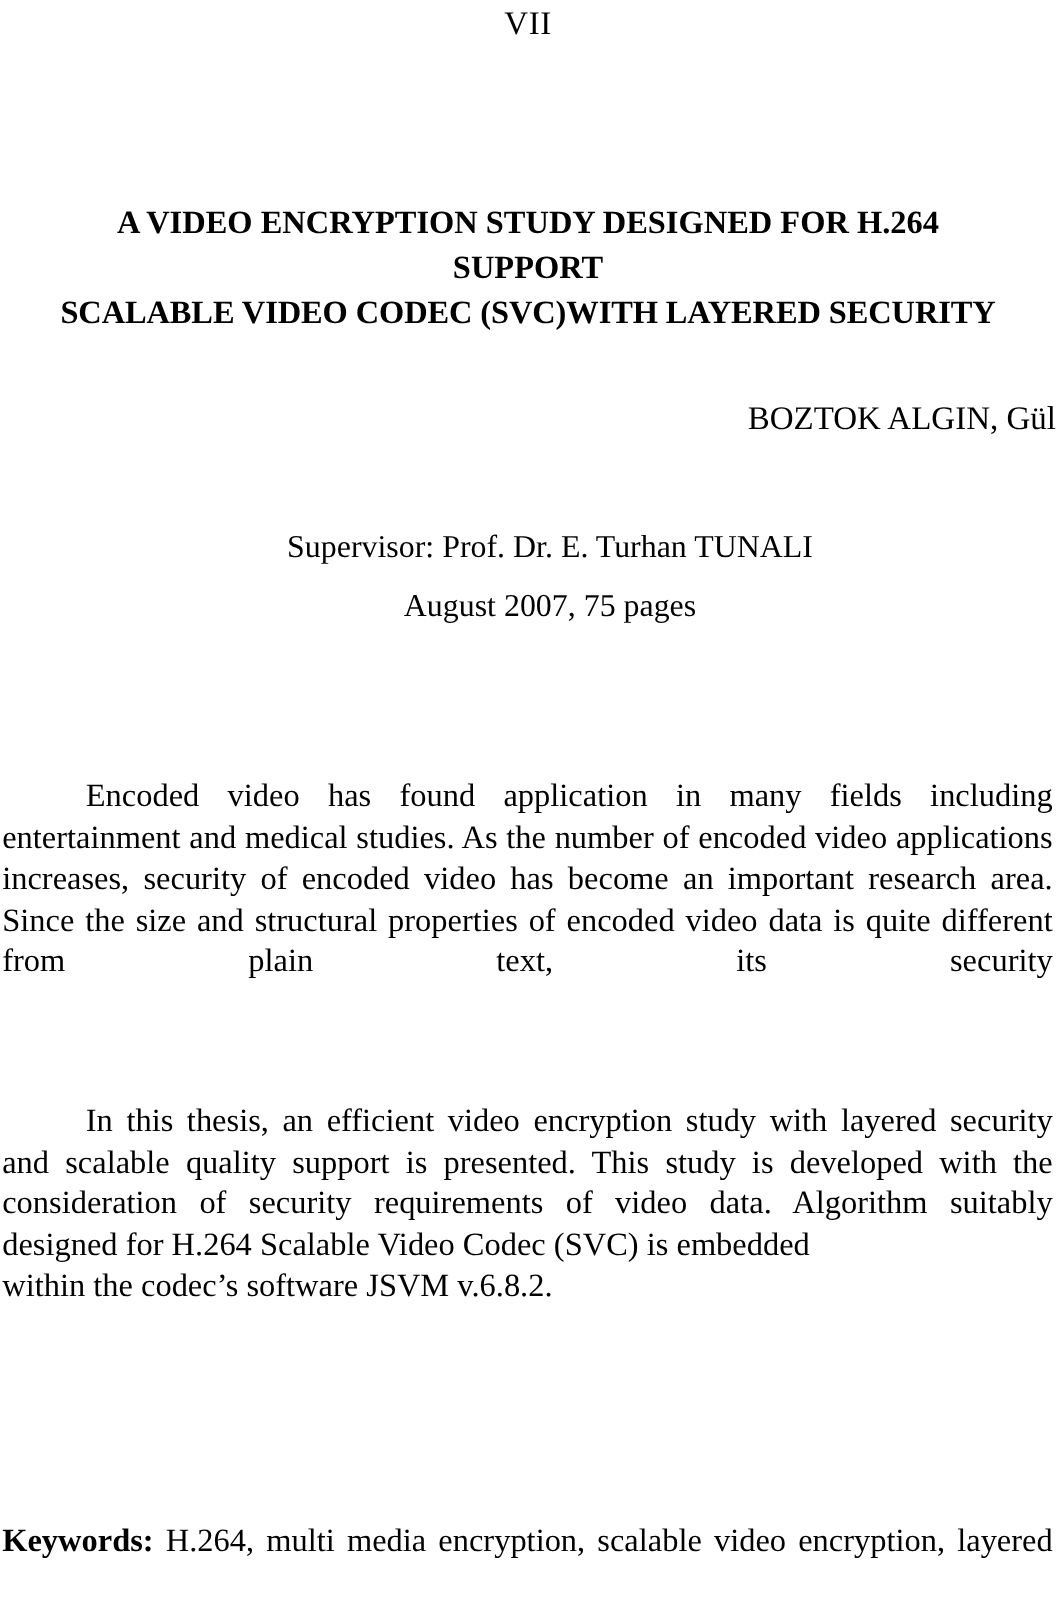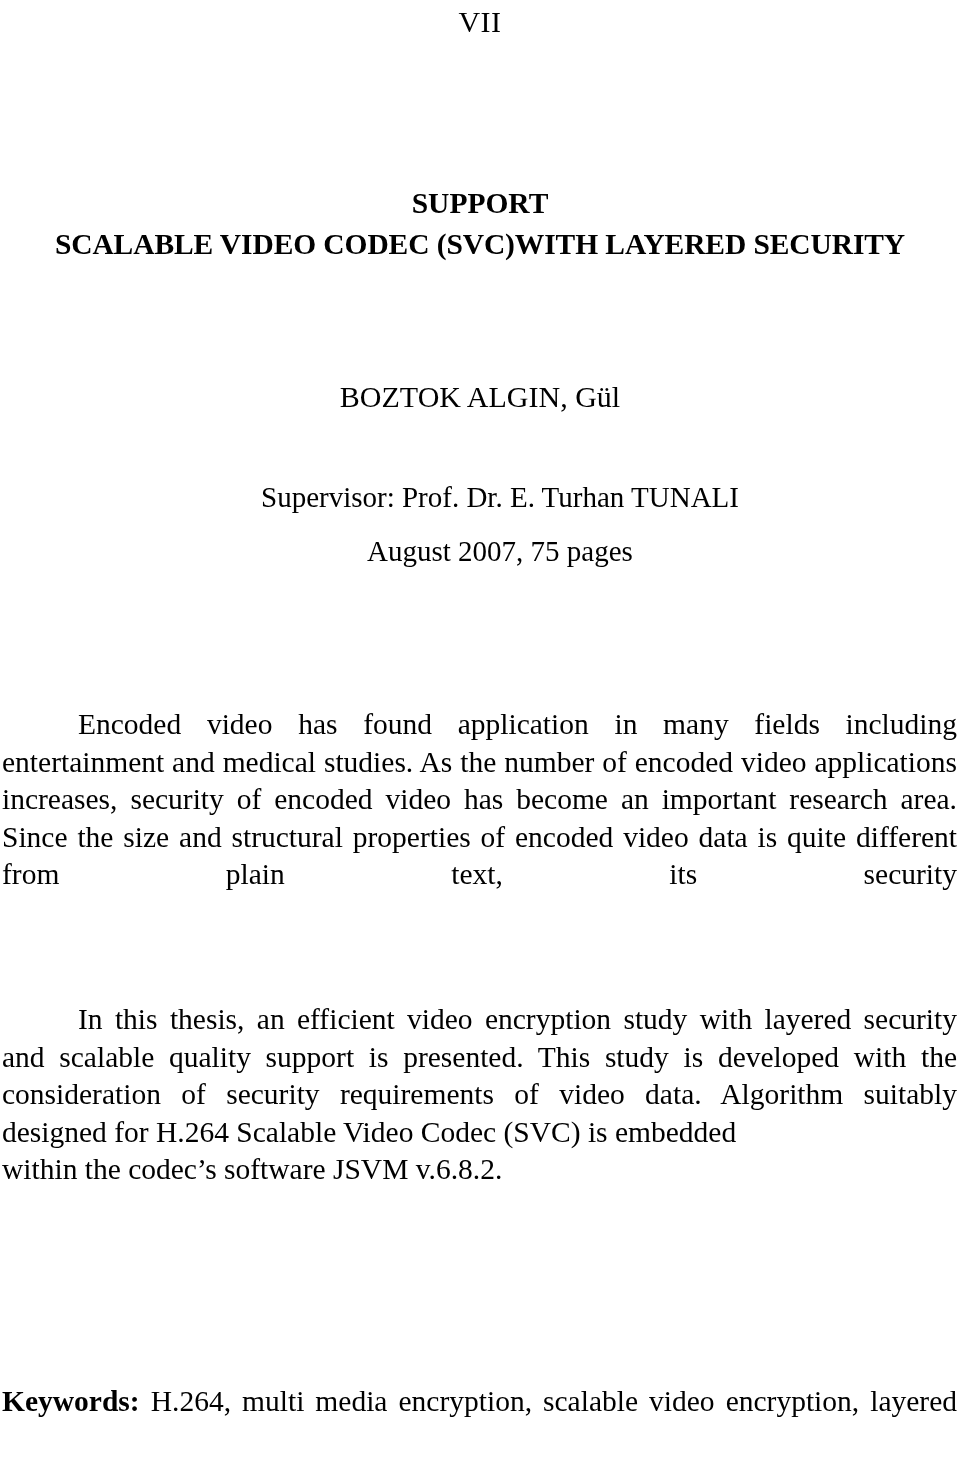--- a/index.html
+++ b/index.html
@@ -70,25 +70,24 @@
   .thesis-title .tline-wide {
     letter-spacing: -0.1px;
   }
 
   
   .author-line {
     position: absolute;
     top: 362px;
     left: 0;
     width: 960px;
-    text-align: center;
+    text-align: right;
     font-size: 30px;
     line-height: 38px;
     box-sizing: border-box;
-    margin-top: 16px;
   }
 
   .meta-block {
     position: absolute;
     top: 470px;
     left: 0;
     width: 960px;
     padding-left: 40px;
     box-sizing: border-box;
     text-align: center;
@@ -156,20 +155,21 @@
 </style>
 </head>
 <body>
 
 <div class="page">
 
   <div class="page-number">VII</div>
 
 
   <div class="thesis-title">
+    <span class="tline">A VIDEO ENCRYPTION STUDY DESIGNED FOR H.264</span>
     <span class="tline">SUPPORT</span>
     <span class="tline tline-wide">SCALABLE VIDEO CODEC (SVC)WITH LAYERED SECURITY</span>
   </div>
 
   <div class="author-line">BOZTOK ALGIN, Gül</div>
 
   <div class="meta-block">
     <span class="meta-line">Supervisor: Prof. Dr. E. Turhan TUNALI</span>
     <span class="meta-line">August 2007, 75 pages</span>
   </div>

